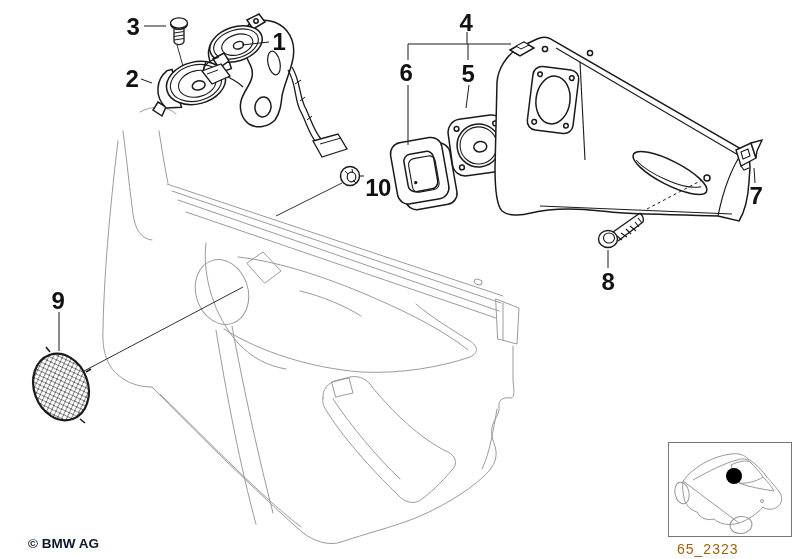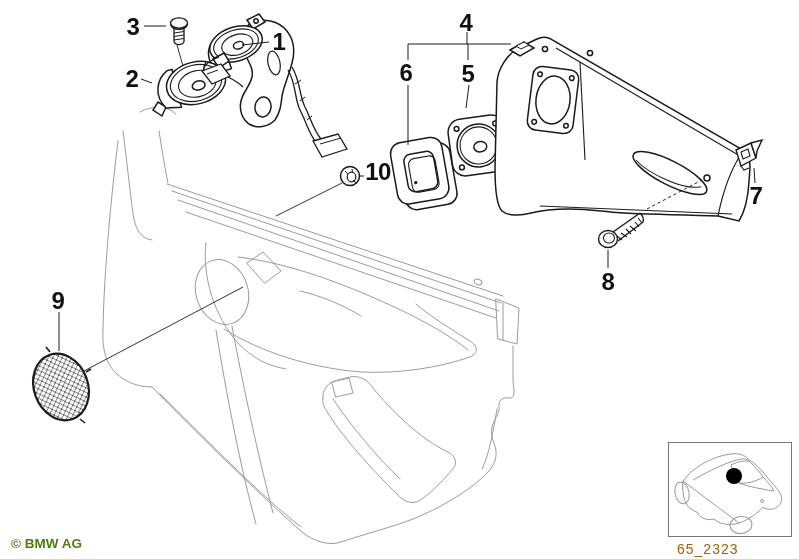--- a/index.html
+++ b/index.html
@@ -2,22 +2,22 @@
 <html><head>
 <meta charset="utf-8">
 <style>
   html,body{margin:0;padding:0;background:#fff;}
   .stage{position:relative;width:799px;height:559px;background:#fff;overflow:hidden;
          font-family:"Liberation Sans",sans-serif;}
   svg.art{position:absolute;left:0;top:0;}
   .callout{position:absolute;transform:translate(-50%,-50%);
            font:700 24px "Liberation Sans",sans-serif;color:#111;cursor:pointer;
            line-height:1;letter-spacing:-0.5px;}
-  .copyright{position:absolute;left:11px;top:536px;
-             font:700 13.5px "Liberation Sans",sans-serif;color:#4d7c0f;}
+  .copyright{position:absolute;left:28px;top:536px;
+             font:700 13.5px "Liberation Sans",sans-serif;color:#0f172a;}
   .code{position:absolute;left:677px;top:541px;
         font:400 14px "Liberation Sans",sans-serif;color:#a16207;letter-spacing:1px;}
   .inset{position:absolute;left:668px;top:442px;width:124px;height:95px;
          border:1px solid #777;box-sizing:border-box;background:#fff;}
   .inset svg{display:block;}
 </style>
 </head>
 <body>
 
 <div class="stage">
@@ -207,21 +207,21 @@
 
   <div class="callout" style="left:279px;top:42px">1</div>
   <div class="callout" style="left:132px;top:79px">2</div>
   <div class="callout" style="left:133px;top:27px">3</div>
   <div class="callout" style="left:466px;top:23px">4</div>
   <div class="callout" style="left:468px;top:74px">5</div>
   <div class="callout" style="left:406px;top:73px">6</div>
   <div class="callout" style="left:756px;top:196px">7</div>
   <div class="callout" style="left:608px;top:282px">8</div>
   <div class="callout" style="left:58px;top:301px">9</div>
-  <div class="callout" style="left:378px;top:172px">10</div>
+  <div class="callout" style="left:378px;top:188px">10</div>
 
   <div class="inset">
     <svg width="122" height="93" viewBox="0 0 122 93">
       <g stroke="#999" fill="none" stroke-width="1">
         <path d="M14,38 C24,24 44,13 62,11 C70,10 76,12 79,16"></path>
         <path d="M79,16 C86,20 92,26 97,33 C103,40 108,45 111,50"></path>
         <path d="M111,50 C114,55 113,61 108,64 C104,67 98,67 94,64"></path>
         <path d="M94,64 C88,71 79,77 70,80"></path>
         <path d="M70,80 C60,83 50,81 45,76 C38,78 31,75 28,69 C21,67 16,61 15,55 C14,49 13,43 14,38 Z"></path>
         <path d="M24,37 C40,28 56,20 68,17 C74,15 78,16 80,18"></path>

